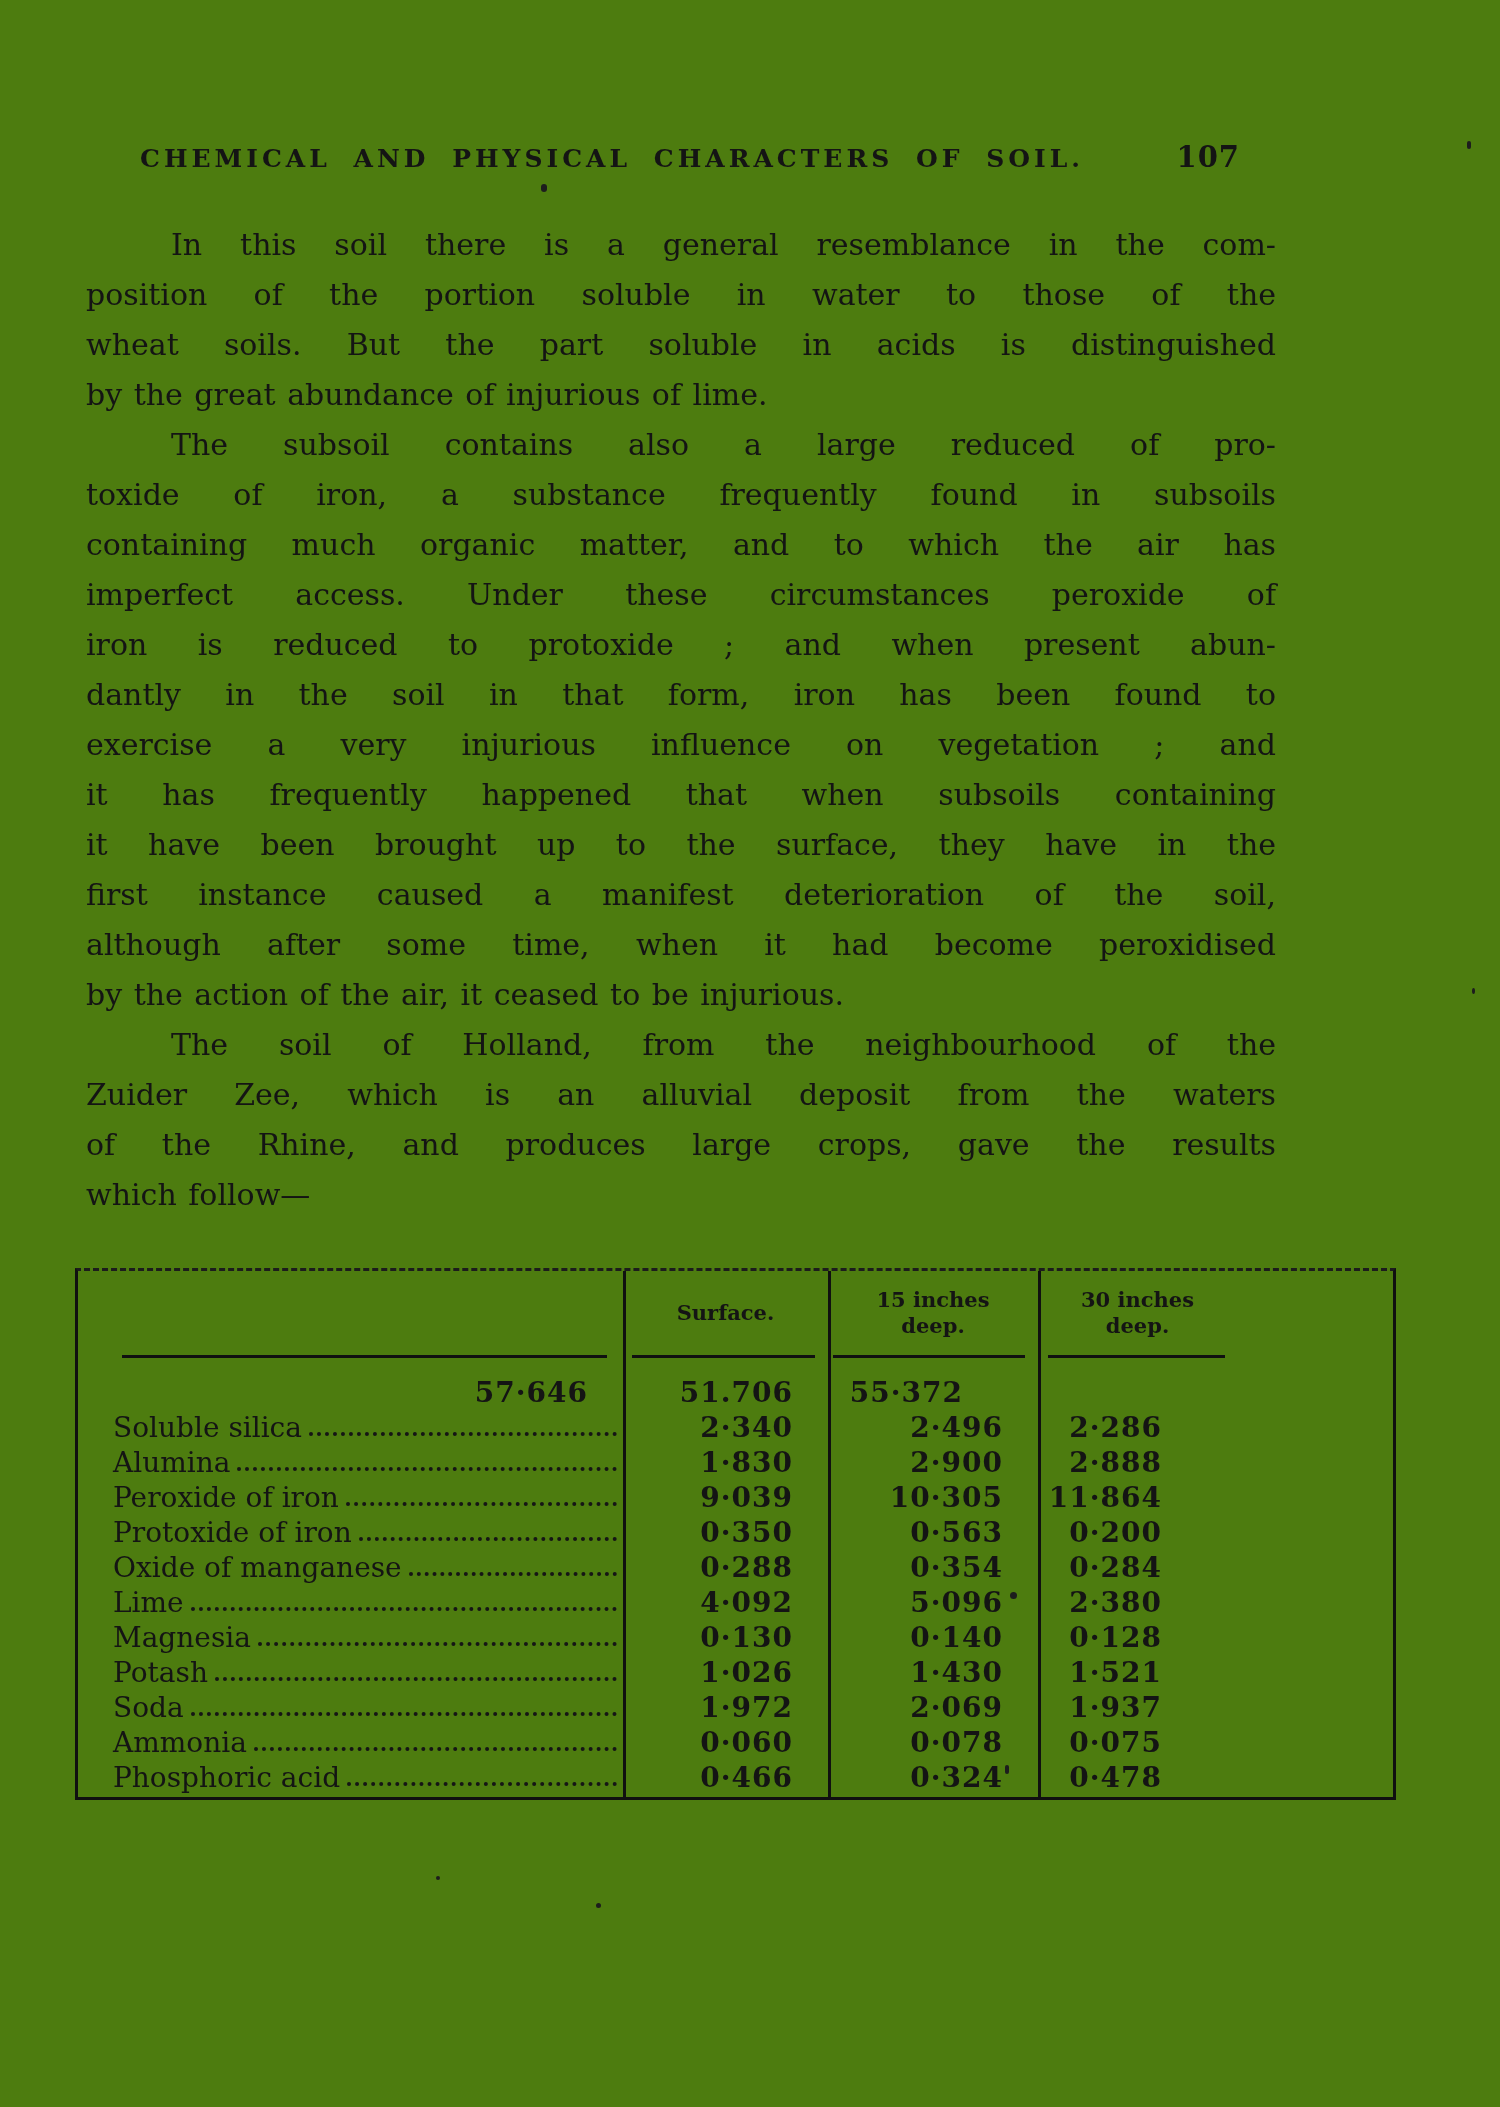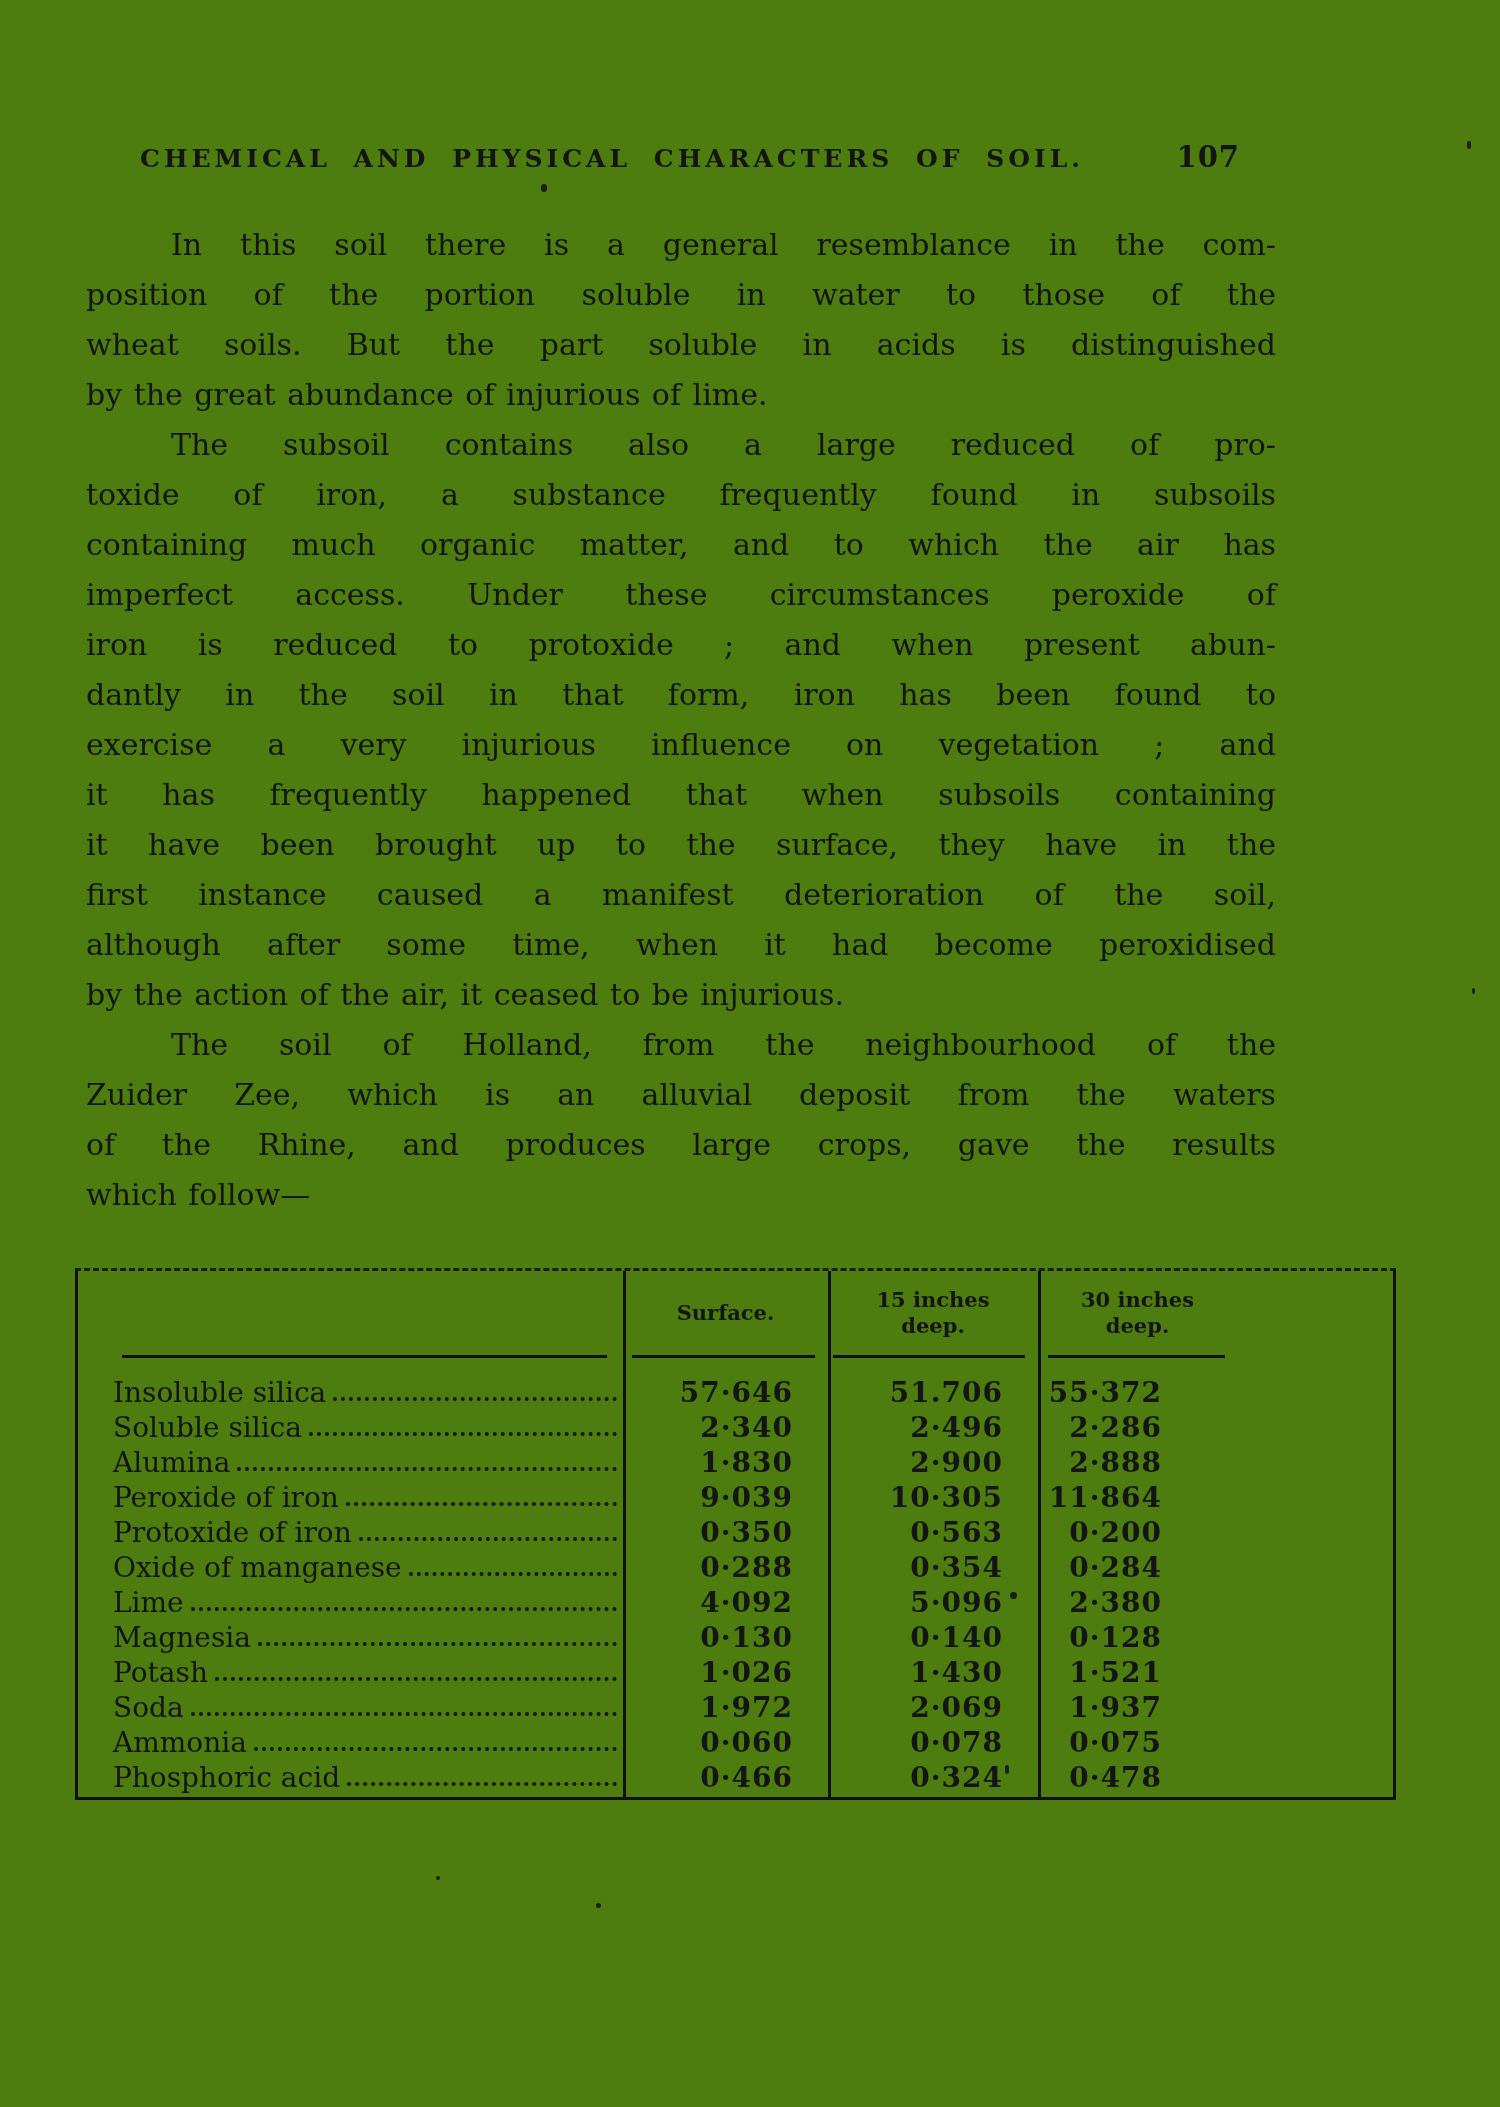--- a/index.html
+++ b/index.html
@@ -133,24 +133,20 @@
         <div>deep.</div>
       </div>
       <div class="thcell">
         <div>30 inches</div>
         <div>deep.</div>
       </div>
     </div>
 
     <div class="tbody" id="tbody">
         <div class="trow">
-          <div class="tcell label">
-            <span class="lbl">Insoluble silica</span>
-            <span class="leader"></span>
-          </div>
           <div class="tcell num">57·646</div>
           <div class="tcell num">51.706</div>
           <div class="tcell num n30">55·372</div>
         </div>
         <div class="trow">
           <div class="tcell label">
             <span class="lbl">Soluble silica</span>
             <span class="leader"></span>
           </div>
           <div class="tcell num">2·340</div>

